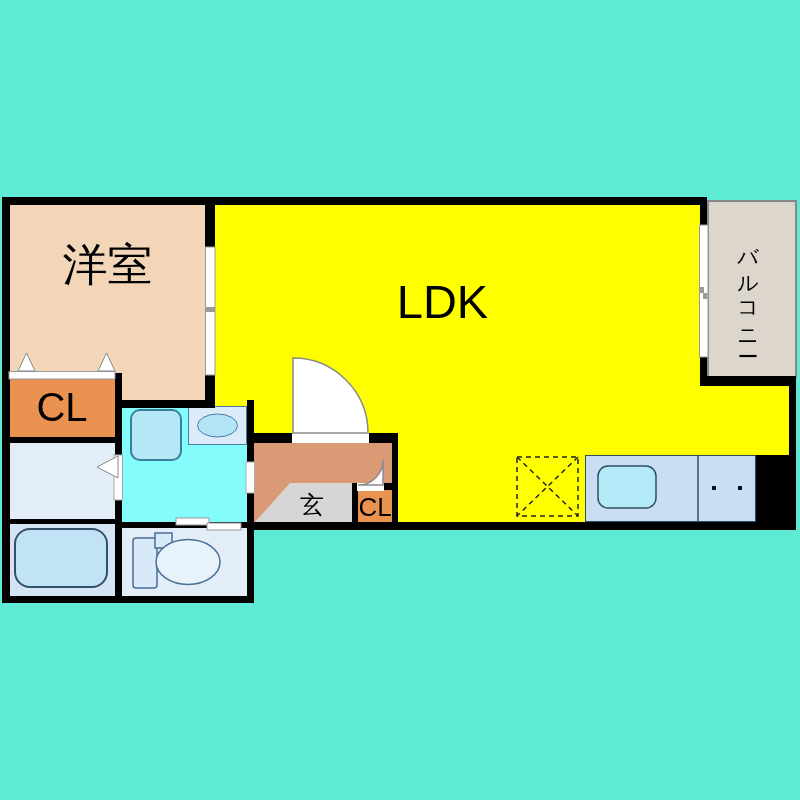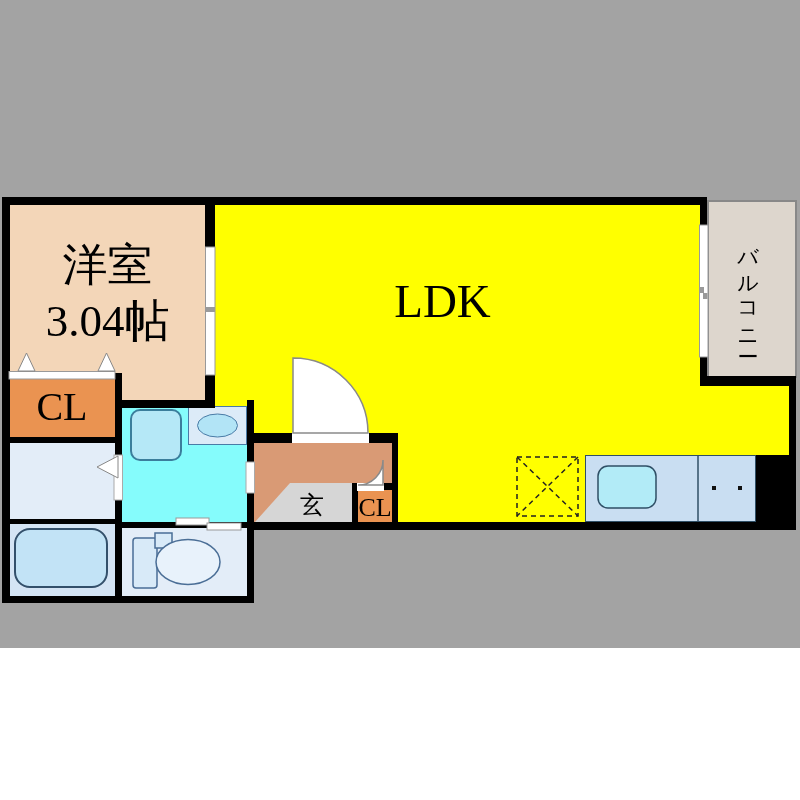--- a/index.html
+++ b/index.html
@@ -1,17 +1,17 @@
 <!DOCTYPE html>
 <html><head>
 <meta charset="utf-8">
 <style>
   html,body{margin:0;padding:0;background:#fff;}
-  .plan{position:relative;width:800px;height:648px;background:#a3a3a3;overflow:hidden;
-        font-family:Liberation Serif, serif;color:#000;}
+  .plan{position:relative;width:800px;height:800px;background:#5eead4;overflow:hidden;
+        font-family:Liberation Sans, sans-serif;color:#000;}
   .abs{position:absolute;box-sizing:border-box;}
   
   .floor{z-index:1;}
   .fixture{z-index:2;}
   .wall{z-index:3;background:#000;}
   .overlay{position:absolute;left:0;top:0;z-index:4;}
   .label{z-index:5;text-align:center;line-height:1.2;}
 
   .f-western{left:9px;top:204px;width:196px;height:196px;background:#f3d6b8;}
   .f-cl-left{left:9px;top:373px;width:106px;height:70px;background:#ea9351;}
@@ -148,21 +148,20 @@
 
     <g stroke="#4a6e96" stroke-width="1.5">
       <rect x="133" y="538" width="24" height="50" rx="3" fill="#d8eaf8"></rect>
       <rect x="155" y="533" width="17" height="15" fill="#d8eaf8"></rect>
       <ellipse cx="188" cy="562" rx="32" ry="22.5" fill="#e8f2fb"></ellipse>
     </g>
   </svg>
 
   <div class="abs label lbl-western">
     <span>洋室</span><br>
-    <span>3.04帖</span>
   </div>
   <div class="abs label lbl-ldk">
     <span>LDK</span><br>
   </div>
   <div class="abs label lbl-cl-left">CL</div>
   <div class="abs label lbl-cl-small">CL</div>
   <div class="abs label lbl-genkan">玄</div>
   <div class="abs label lbl-balcony">バルコニー</div>
 
 </div>

